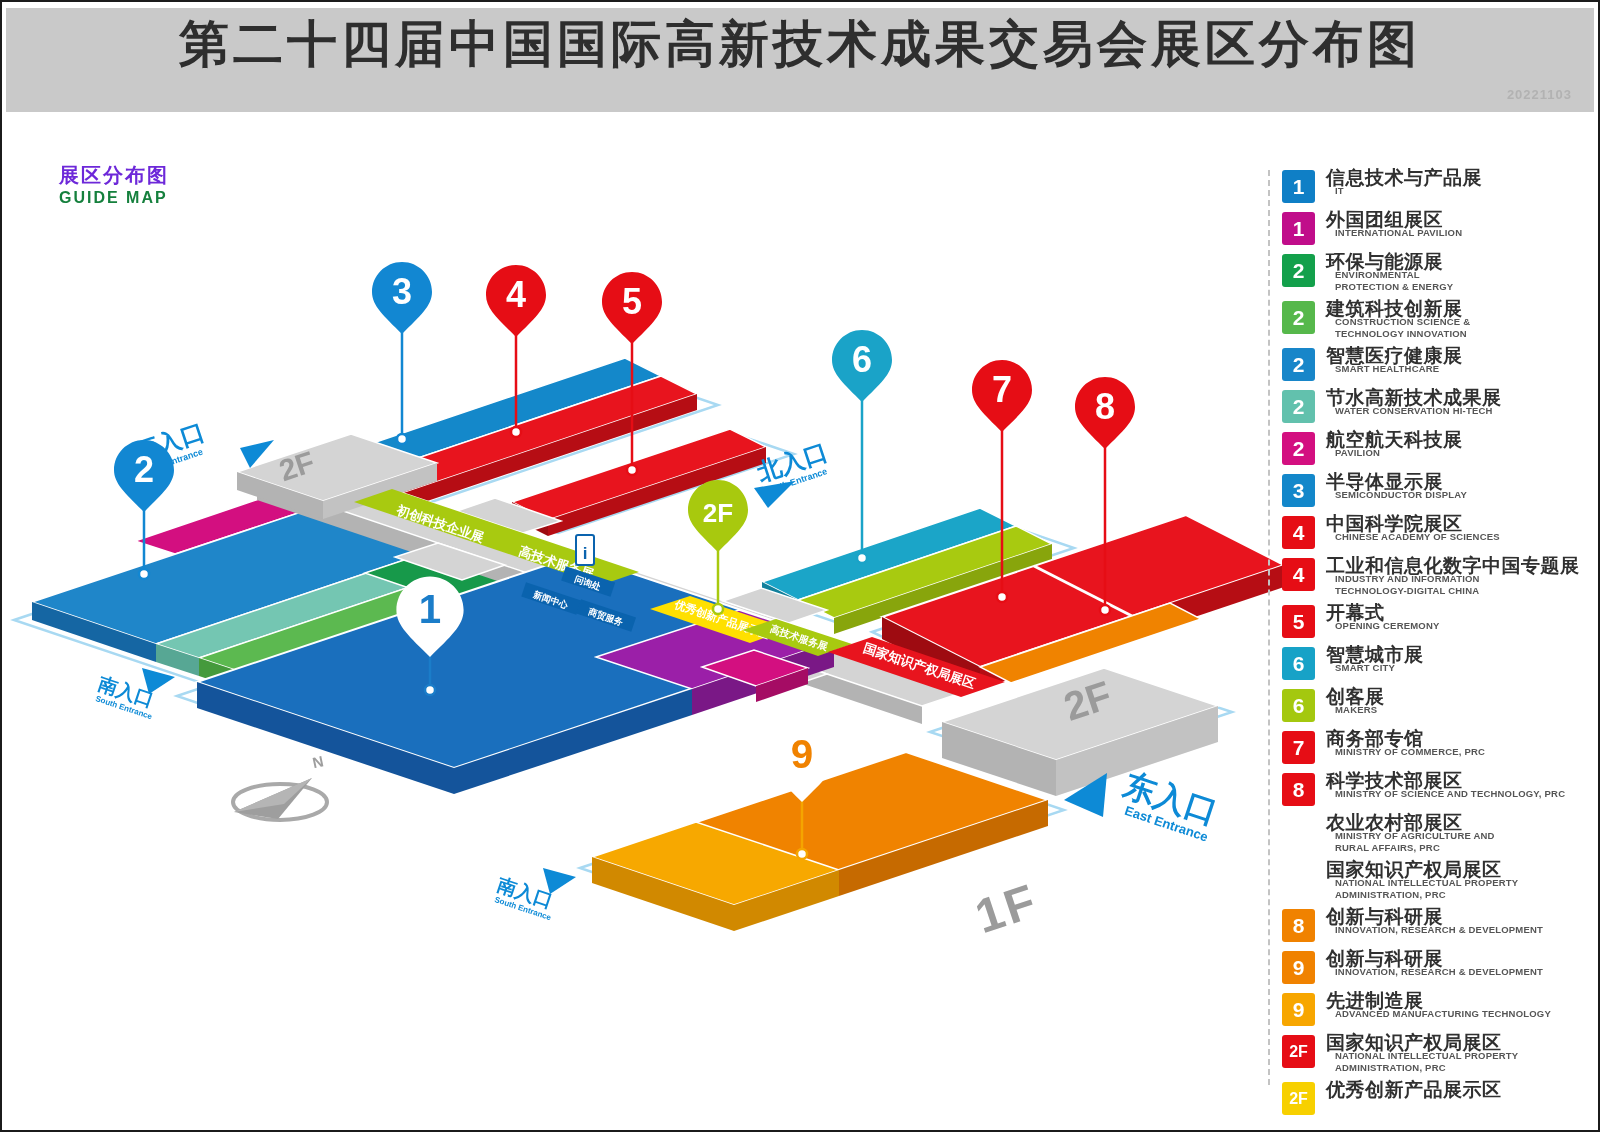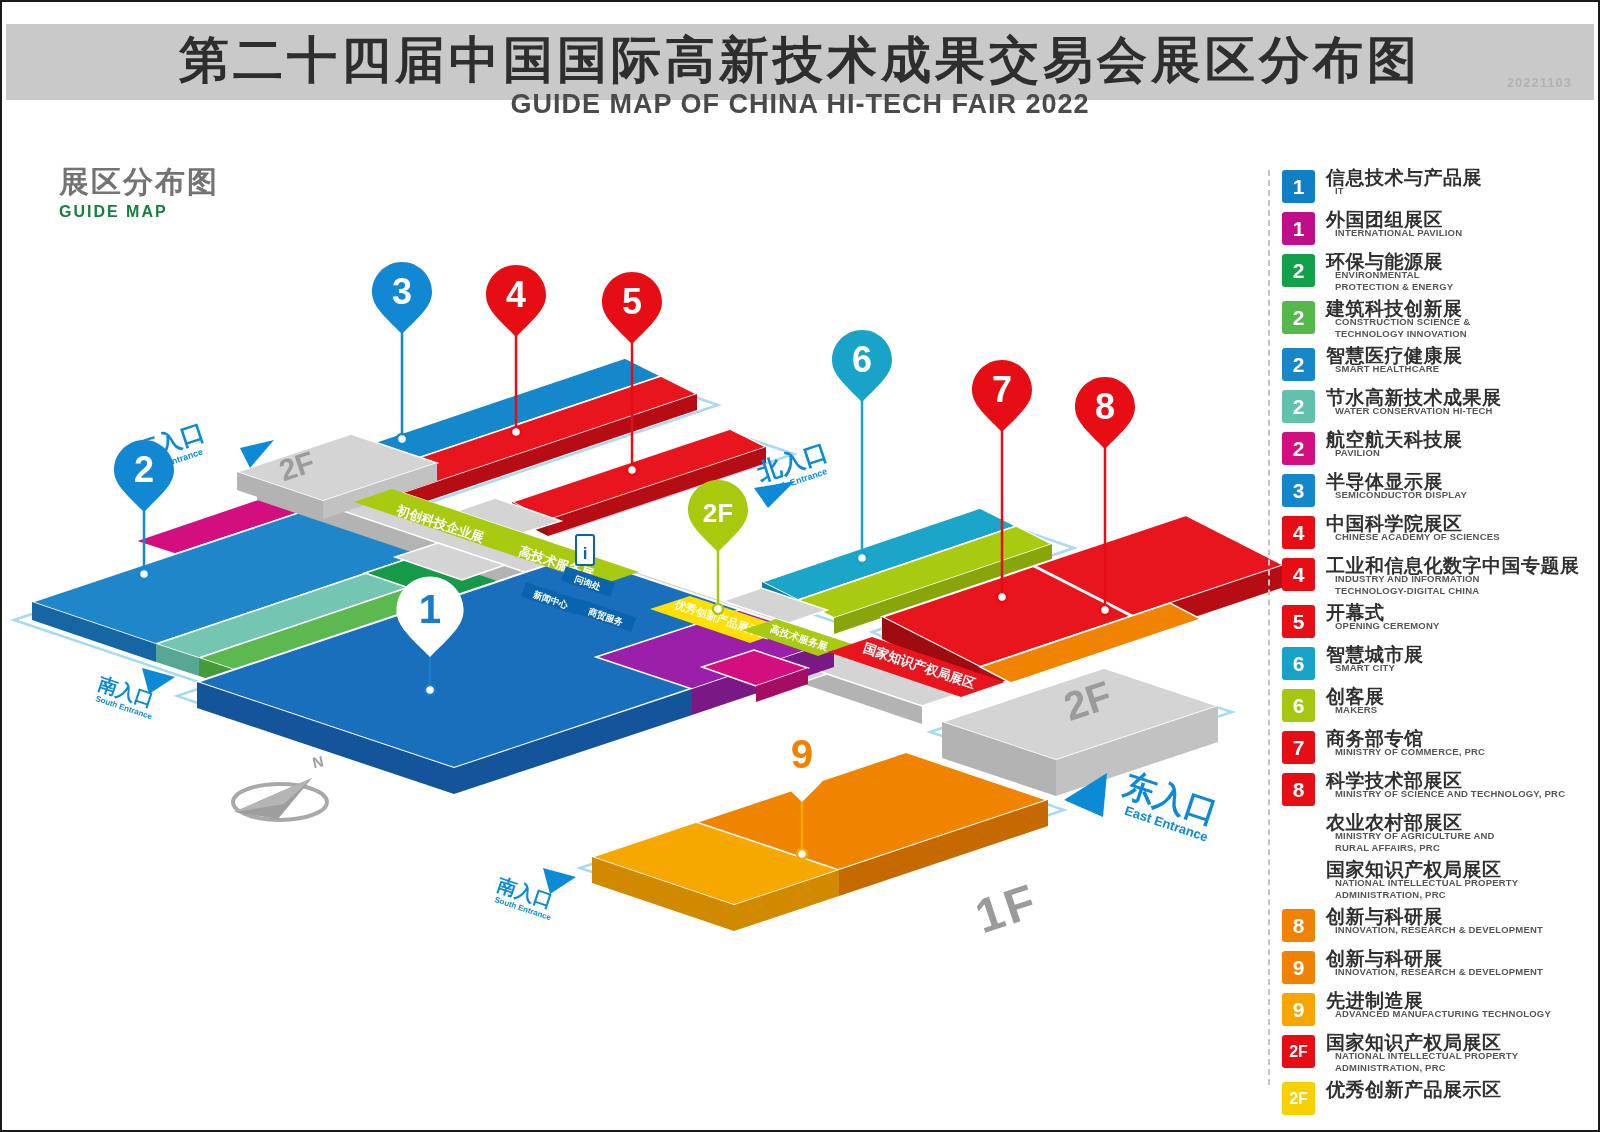--- a/index.html
+++ b/index.html
@@ -1,25 +1,25 @@
 <!DOCTYPE html>
 <html><head>
 <meta charset="utf-8">
 <style>
   html,body{margin:0;padding:0;background:#fff;}
   #page{position:relative;width:1596px;height:1128px;border:2px solid #1b1b1b;background:#fff;overflow:hidden;
         font-family:"Liberation Sans","DejaVu Sans",sans-serif;}
   
-  #header{position:absolute;left:4px;top:22px;right:4px;height:76px;background:#c9c9c9;text-align:center;}
+  #header{position:absolute;left:4px;top:6px;right:4px;height:104px;background:#c9c9c9;text-align:center;}
   #title-cn{margin-top:8px;font-size:50px;font-weight:bold;color:#2e2e2e;letter-spacing:4px;line-height:56px;}
   #title-en{font-size:27px;font-weight:bold;color:#4a4a4a;letter-spacing:1px;line-height:32px;}
   #date-code{position:absolute;right:22px;bottom:10px;font-size:13px;font-weight:bold;color:#b2b2b2;letter-spacing:1px;}
   
   #gm-label{position:absolute;left:57px;top:160px;}
-  #gm-cn{font-size:30px;font-weight:bold;color:#737373;letter-spacing:2px;}
+  #gm-cn{font-size:20px;font-weight:bold;color:#6d28d9;letter-spacing:2px;}
   #gm-en{font-size:16px;font-weight:bold;color:#15803d;letter-spacing:2px;}
   
   #legend{position:absolute;left:1266px;top:168px;width:320px;height:915px;border-left:2px dashed #c3c3c3;padding-left:12px;box-sizing:border-box;}
   .lg-row{display:flex;align-items:flex-start;margin-bottom:9px;}
   .lg-badge{width:33px;height:33px;border-radius:3px;flex:0 0 33px;margin-right:11px;
             display:flex;align-items:center;justify-content:center;color:#fff;font-weight:bold;font-size:21px;}
   .lg-badge.f2{font-size:16px;}
   .lg-badge.empty{background:transparent;}
   .lg-text{padding-top:0px;}
   .lg-cn{font-size:19px;font-weight:bold;color:#303030;letter-spacing:.5px;line-height:15px;}
@@ -28,21 +28,20 @@
   #mapsvg{position:absolute;left:0;top:0;}
   text{font-family:"Liberation Sans","DejaVu Sans",sans-serif;}
 </style>
 </head>
 <body>
 
 <div id="page">
 
   <div id="header">
     <div id="title-cn">第二十四届中国国际高新技术成果交易会展区分布图</div>
-    <div id="title-en">GUIDE MAP OF CHINA HI-TECH FAIR 2022</div>
     <div id="date-code">20221103</div>
   </div>
 
   <div id="gm-label">
     <div id="gm-cn">展区分布图</div>
     <div id="gm-en">GUIDE MAP</div>
   </div>
 
   <svg id="mapsvg" width="1596" height="1128" viewBox="0 0 1596 1128">
 

